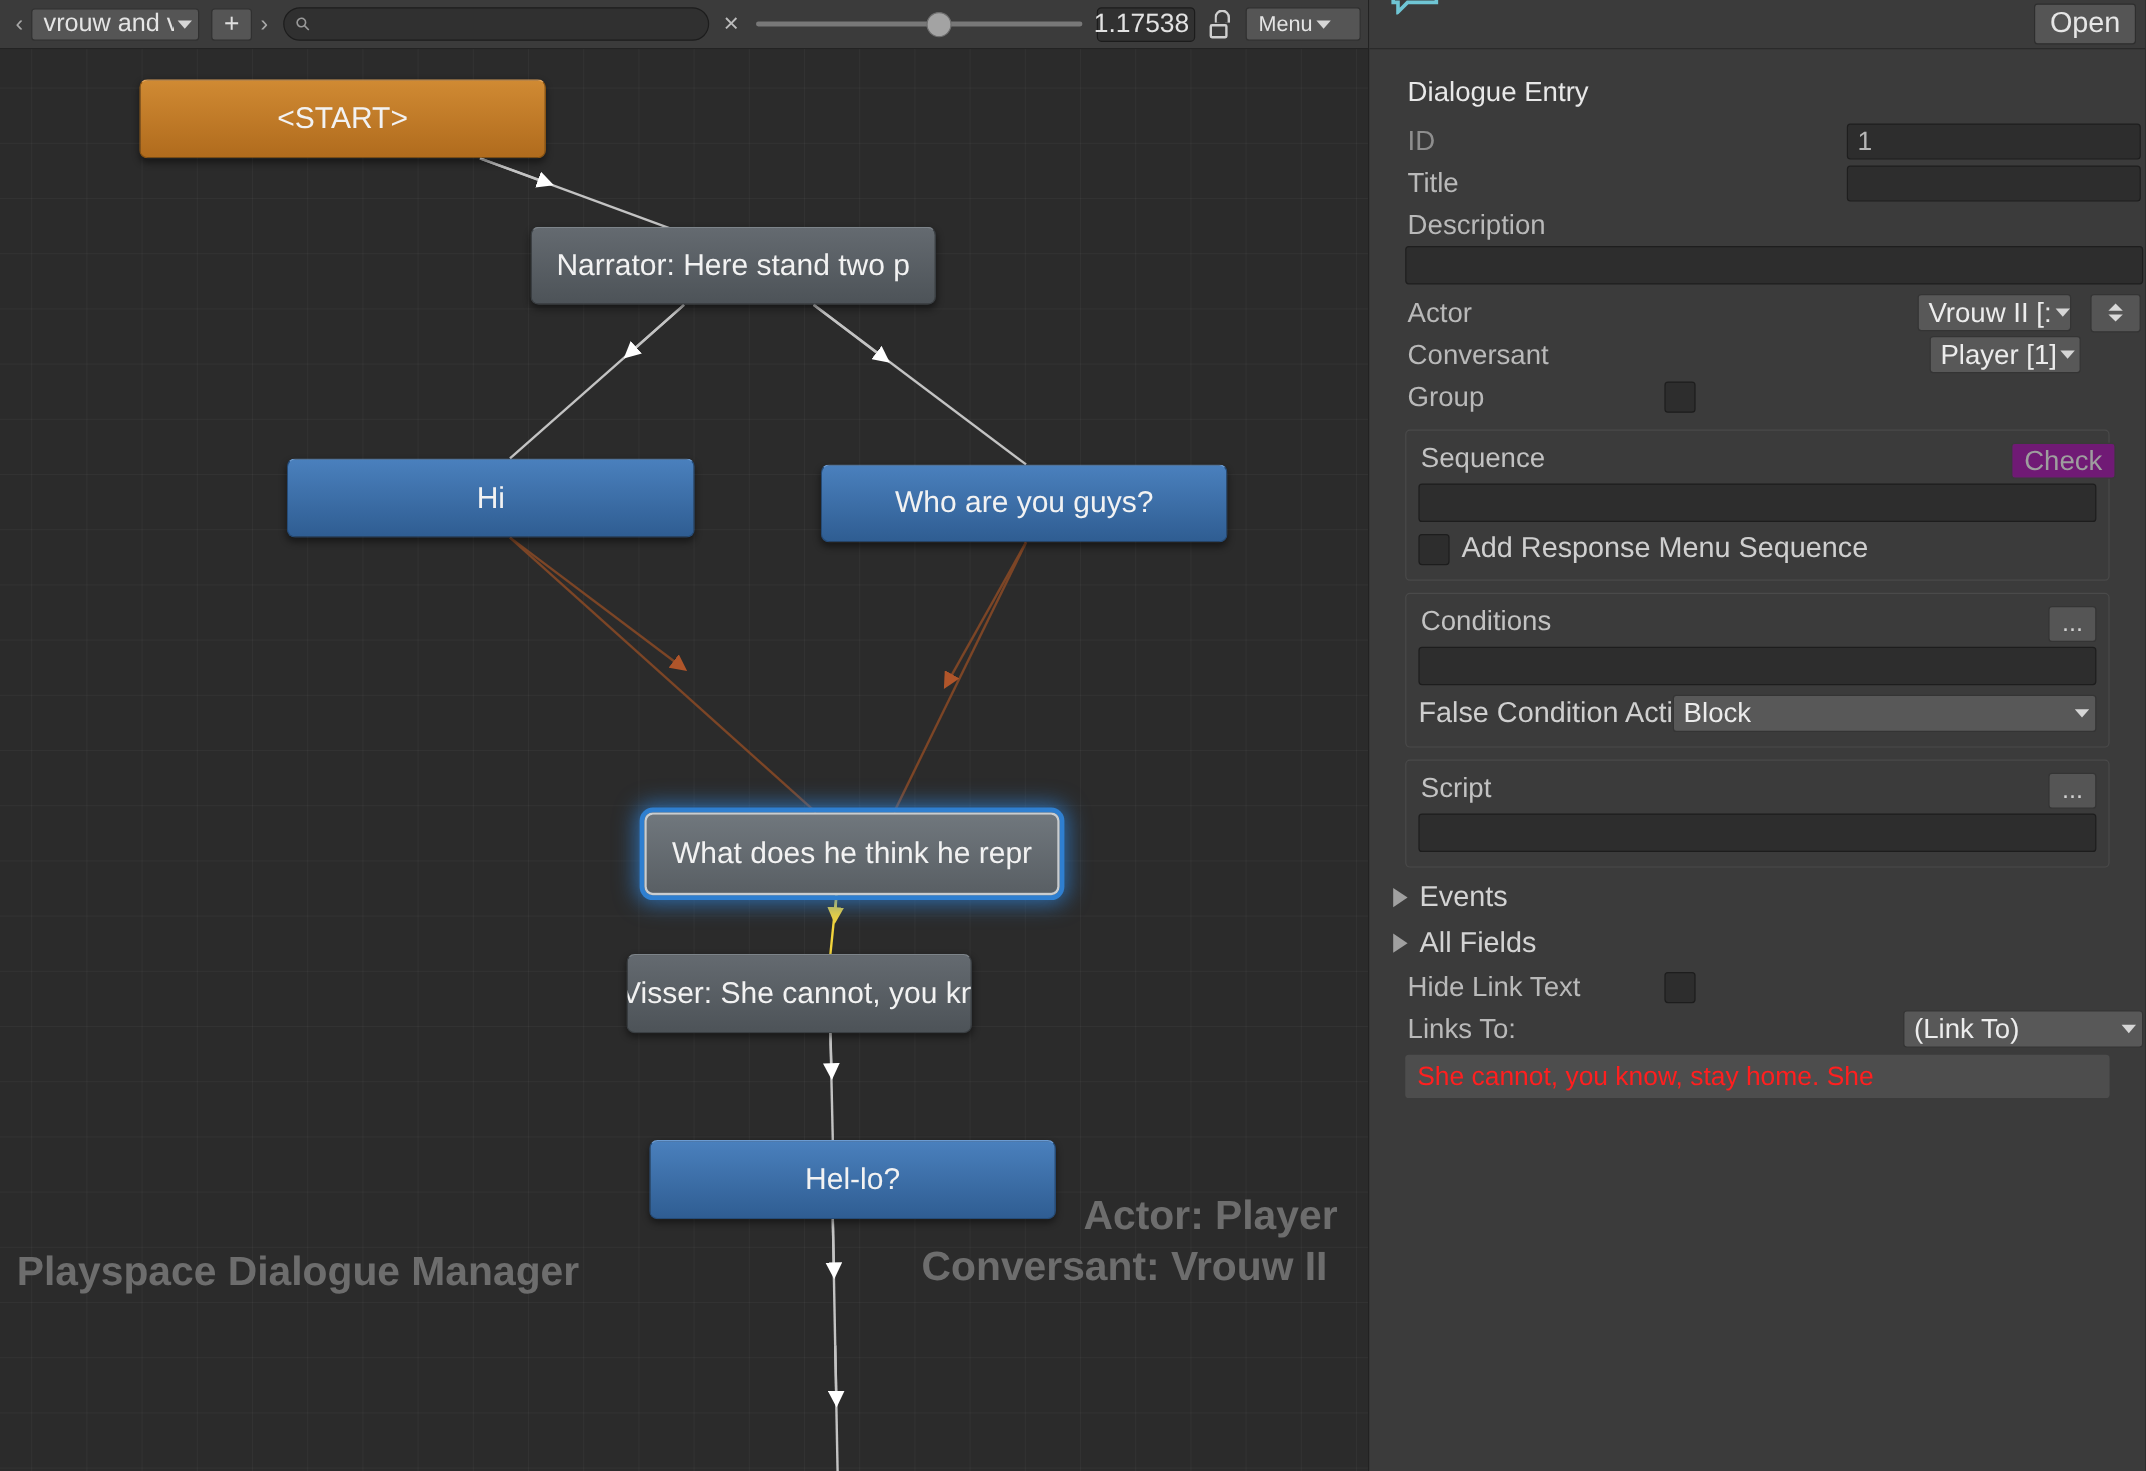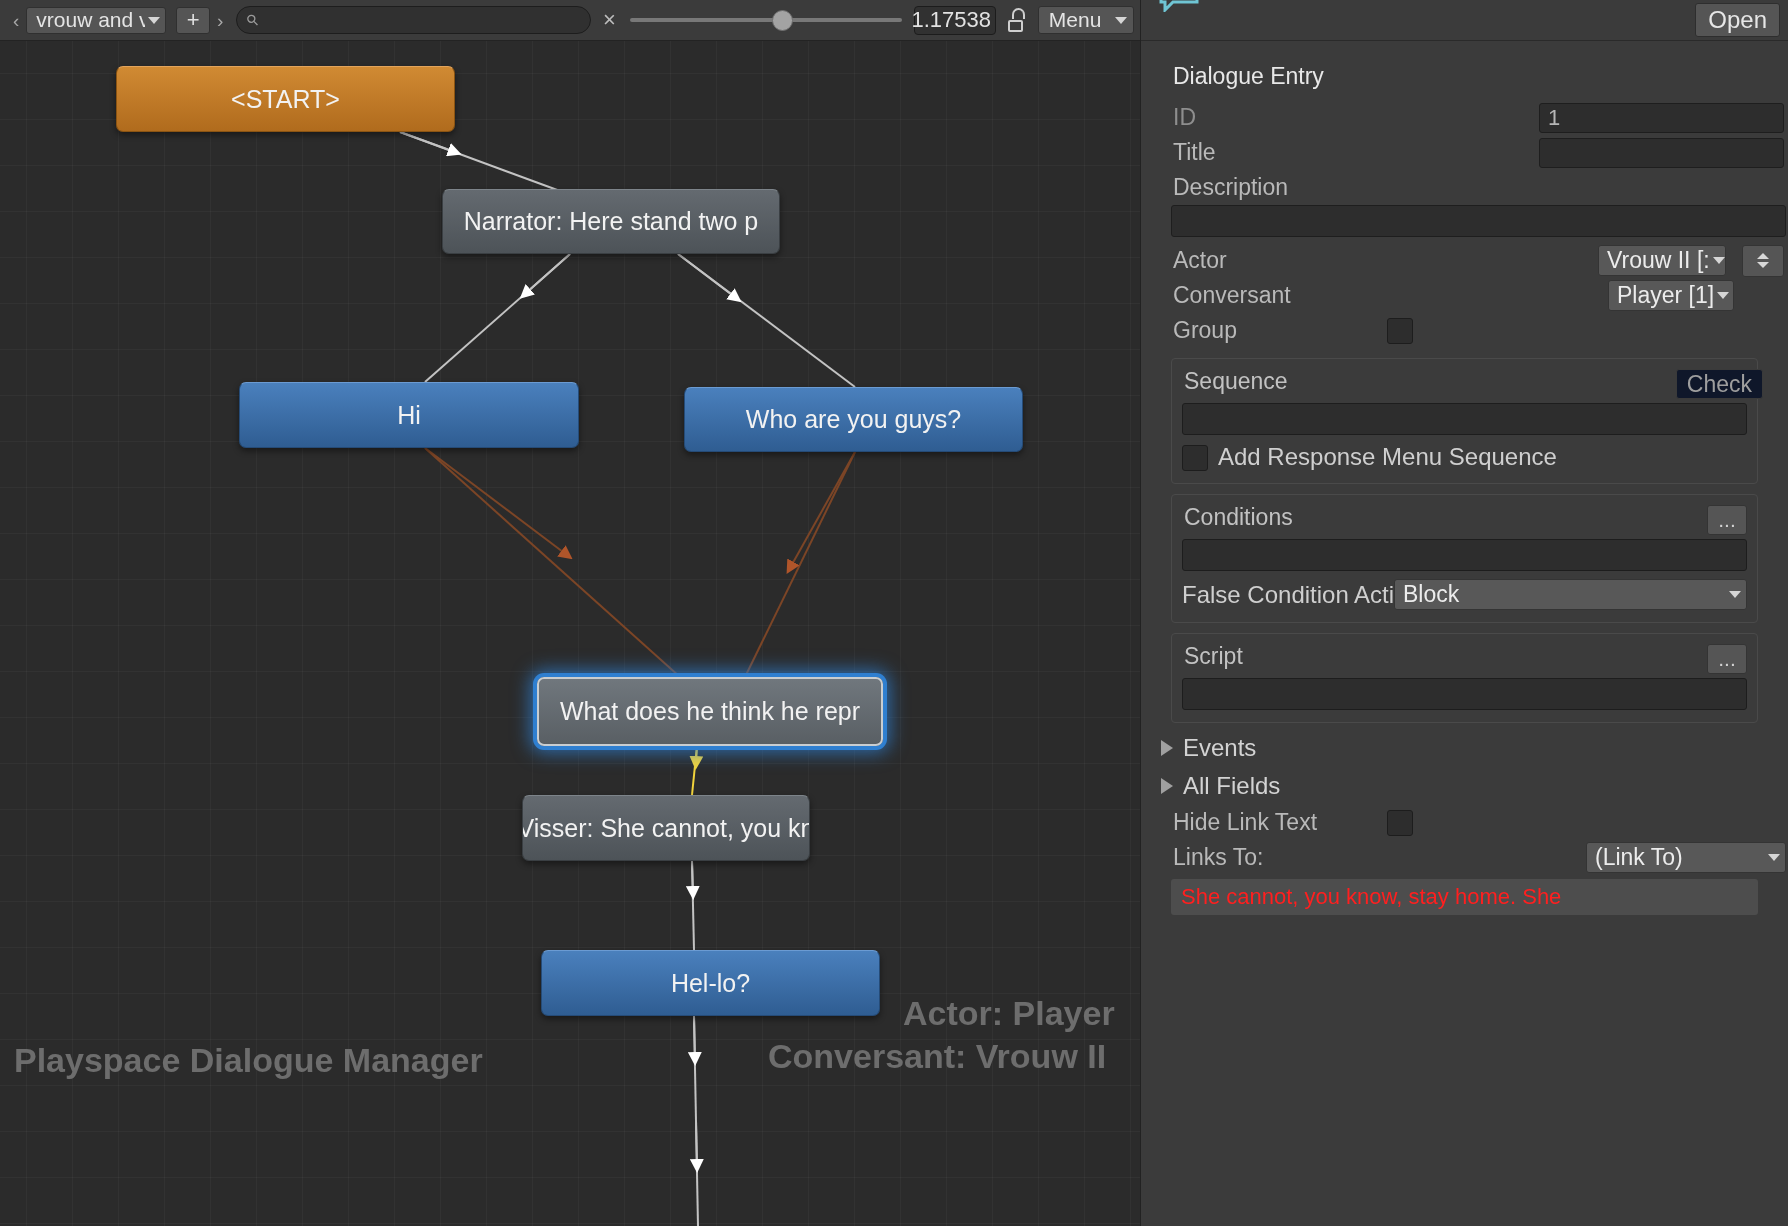--- a/index.html
+++ b/index.html
@@ -61,22 +61,22 @@
     justify-content:flex-end; padding-right: 4px;
   }
   .lock-icon { margin-left: 10px; width: 20px; height: 24px; position: relative; }
   .lock-icon .body { position:absolute; left:2px; bottom:0; width:15px; height:12px;
      border:2px solid #cfcfcf; border-radius:2px; }
   .lock-icon .shackle { position:absolute; left:6px; top:0; width:13px; height:11px;
      border:2px solid #cfcfcf; border-bottom:none; border-radius:7px 7px 0 0; }
   .menu-popup {
     margin-left: 12px; height: 28px; width: 97px;
     background: #555555; border: 1px solid #303030; border-radius: 3px;
-    display:flex; align-items:center; justify-content:space-between;
-    padding: 0 6px 0 10px; color:#e4e4e4; font-size: 21px;
+    display:flex; align-items:center; justify-content:flex-start;
+    padding: 0 6px 0 10px; color:#e4e4e4; font-size: 18px;
   }
 
   #grid {
     position: absolute; left: 0; top: 41px; width: 1140px; height: 1185px;
     background-color: #2b2b2b;
     background-image:
       linear-gradient(to right, rgba(255,255,255,0.035) 1px, transparent 1px),
       linear-gradient(to bottom, rgba(255,255,255,0.035) 1px, transparent 1px);
     background-size: 46px 46px;
     background-position: -20px -14px;
@@ -176,21 +176,21 @@
     background: #2d2d2d; border: 1px solid #1d1d1d; border-radius: 3px;
     color: #e0e0e0; font-size: 23px; line-height: 29px;
     padding: 3px 8px; white-space: pre-line;
   }
   .btn-sm {
     background: #555; border: 1px solid #343434; border-radius: 3px;
     height: 30px; min-width: 40px; color: #d2d2d2; font-size: 21px;
     display: flex; align-items: center; justify-content: center; padding: 0 8px;
   }
   .btn-check {
-    background: #0f172a; border: 1px solid #3a3a3a; border-radius: 3px;
+    background: #701a75; border: 1px solid #3a3a3a; border-radius: 3px;
     height: 30px; color: #9e9e9e; font-size: 23px;
     display:flex; align-items:center; padding: 0 10px;
   }
   .foldout { display: flex; align-items: center; gap: 10px; height: 38px; padding-left: 20px; }
   .foldout .tri { width: 0; height: 0; border-top: 8px solid transparent;
       border-bottom: 8px solid transparent; border-left: 12px solid #a0a0a0; }
   .foldout .ftxt { color: #d3d3d3; font-size: 24px; }
   .linkbar {
     margin: 4px 30px 0 30px; background: #4d4d4d; border-radius: 3px;
     color: #ff1f1f; font-size: 22px; padding: 5px 10px;

